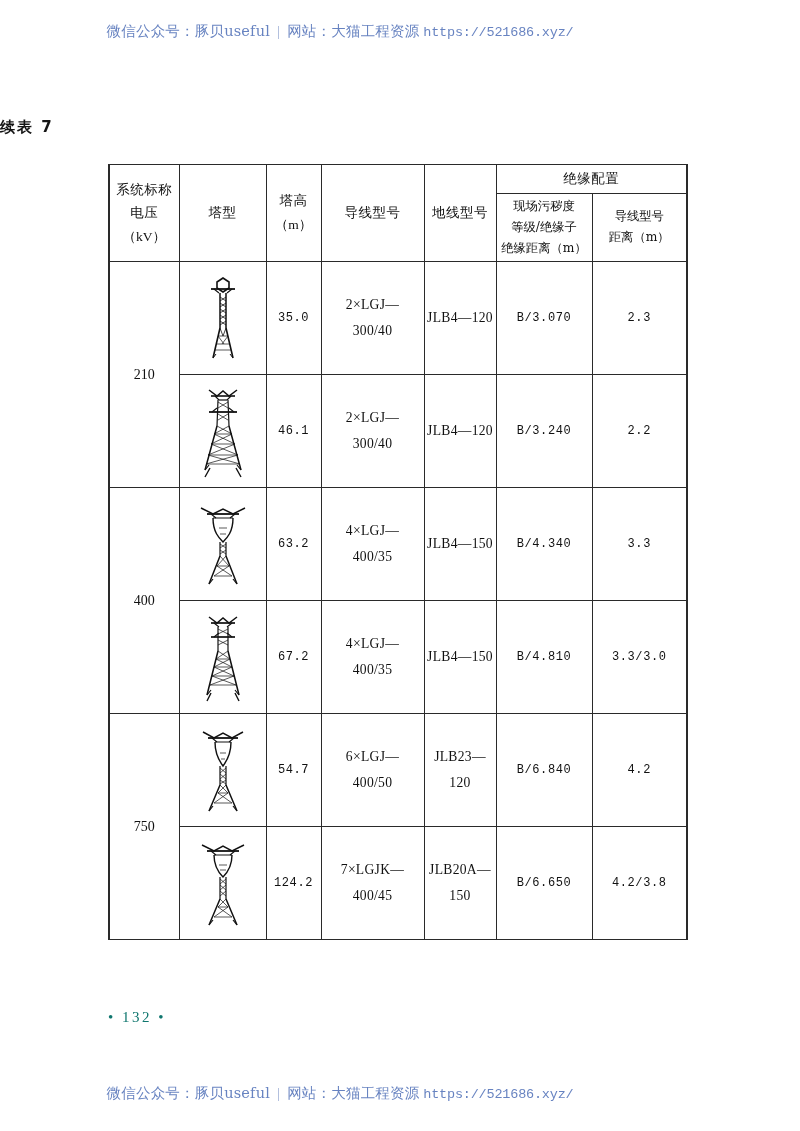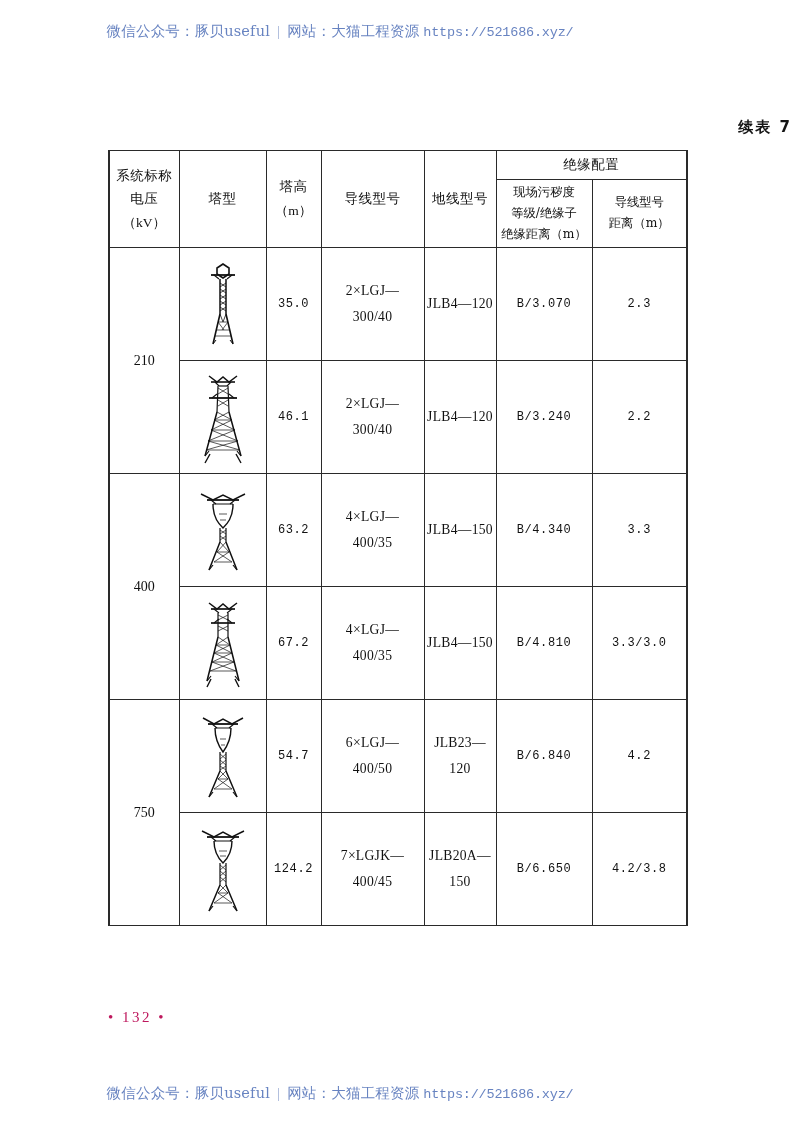--- a/index.html
+++ b/index.html
@@ -37,32 +37,32 @@
   .watermark .sep { padding: 0 7px; color: #8fa3cf; }
   #wm-top { top: 22px; }
   #wm-bottom { top: 1084px; }
 
   
   #table-title {
     position: absolute;
     top: 118px;
     left: 0;
     width: 792px;
-    text-align: right;
+    text-align: left;
     font-family: "DejaVu Sans", "Liberation Sans", sans-serif;
     font-weight: bold;
     font-size: 15px;
     letter-spacing: 2px;
     color: #141414;
   }
 
   
   #data-table {
     position: absolute;
-    top: 150px;
+    top: 164px;
     left: 108px;
     width: 578px;
     border-collapse: collapse;
     table-layout: fixed;
   }
   #data-table td, #data-table th {
     border: 1px solid #2a2a2a;
     text-align: center;
     vertical-align: middle;
     padding: 2px 1px;
@@ -128,21 +128,21 @@
   .tower-wrap svg { display: block; }
 
   
   #page-number {
     position: absolute;
     top: 1009px;
     left: 108px;
     font-family: "Liberation Serif", "DejaVu Serif", serif;
     font-size: 15px;
     letter-spacing: 2.5px;
-    color: #be185d;
+    color: #0f766e;
   }
 </style>
 </head>
 <body>
 
 <div class="watermark" id="wm-top">
   <span class="cn">微信公众号：豚贝useful</span><span class="sep">|</span><span class="cn">网站：大猫工程资源</span> <span class="url">https://521686.xyz/</span>
 </div>
 
 <div id="table-title">续表 7</div>

